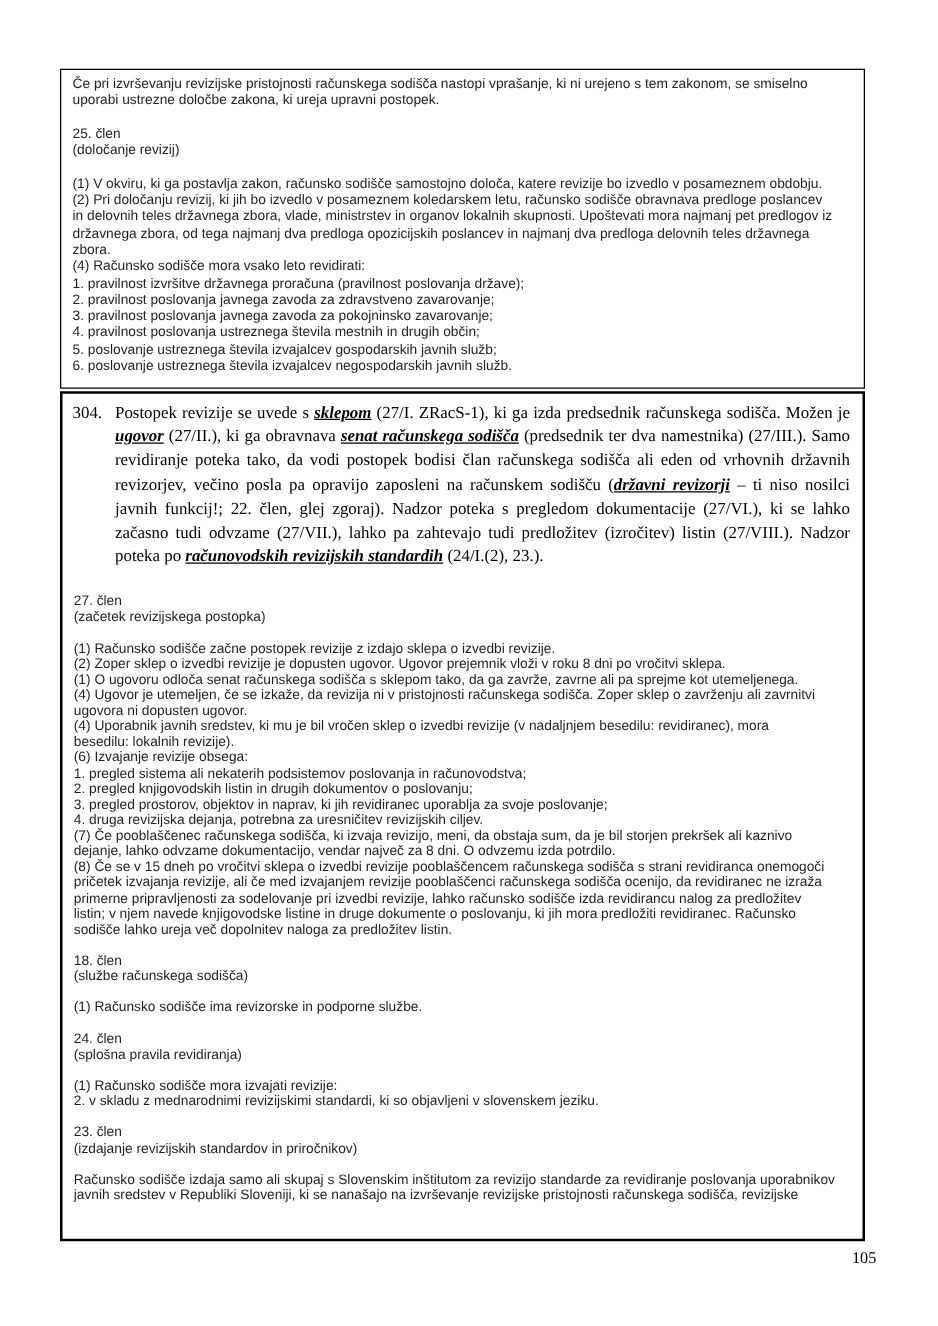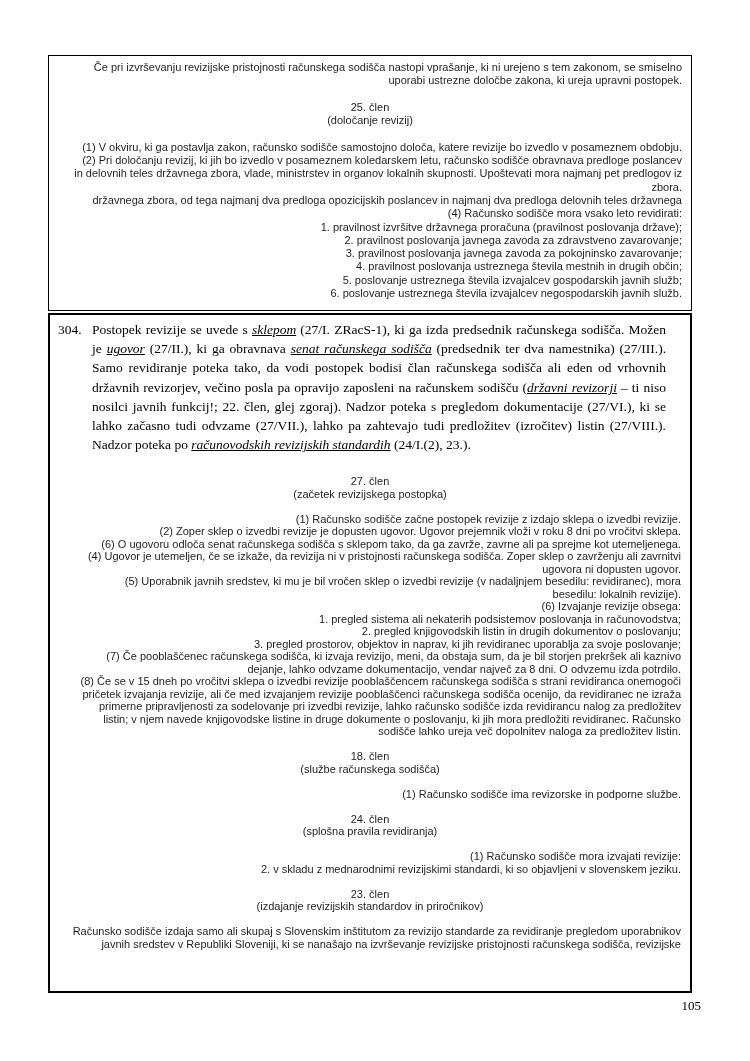--- a/index.html
+++ b/index.html
@@ -32,57 +32,56 @@
   .box2 {
     top: 313px;
     height: 680px;
     border: 2px solid #000000;
   }
   .line {
     white-space: pre;
     font-size: 11px;
     line-height: 13.3px;
     color: #1f1f1f;
-    text-align: right;
   }
   .line.heading {
-    text-align: center;
+    text-align: left;
   }
   .sans-lines {
     position: absolute;
     top: 160px;
     left: 9px;
     right: 9px;
   }
   .sans-lines .line {
     line-height: 12.5px;
   }
   .p304 {
     position: absolute;
     top: 5px;
     left: 8px;
-    right: 24px;
+    right: 10px;
     max-height: 157px;
     overflow: hidden;
     display: flex;
     font-family: "Liberation Serif", serif;
     font-size: 13.5px;
     line-height: 19.2px;
     color: #000000;
   }
   .pnum {
     flex: none;
     width: 34px;
   }
   .ptext {
     flex: 1;
     text-align: justify;
   }
   .em {
-    font-weight: normal;
+    font-weight: bold;
     font-style: italic;
     text-decoration: underline;
   }
   .pageno {
     position: absolute;
     top: 998px;
     right: 49px;
     font-family: "Liberation Serif", serif;
     font-size: 13px;
     color: #000000;
@@ -96,22 +95,22 @@
   <div class="box box1">
       <div class="line body">Če pri izvrševanju revizijske pristojnosti računskega sodišča nastopi vprašanje, ki ni urejeno s tem zakonom, se smiselno</div>
       <div class="line body">uporabi ustrezne določbe zakona, ki ureja upravni postopek.</div>
       <div class="line blank">&nbsp;</div>
       <div class="line heading">25. člen</div>
       <div class="line heading">(določanje revizij)</div>
       <div class="line blank">&nbsp;</div>
       <div class="line body">(1) V okviru, ki ga postavlja zakon, računsko sodišče samostojno določa, katere revizije bo izvedlo v posameznem obdobju.</div>
       <div class="line body">(2) Pri določanju revizij, ki jih bo izvedlo v posameznem koledarskem letu, računsko sodišče obravnava predloge poslancev</div>
       <div class="line body">in delovnih teles državnega zbora, vlade, ministrstev in organov lokalnih skupnosti. Upoštevati mora najmanj pet predlogov iz</div>
+      <div class="line body">državnega zbora, od tega najmanj dva predloga opozicijskih poslancev in najmanj dva predloga delovnih teles državnega</div>
       <div class="line body">zbora.</div>
-      <div class="line body">državnega zbora, od tega najmanj dva predloga opozicijskih poslancev in najmanj dva predloga delovnih teles državnega</div>
       <div class="line body">(4) Računsko sodišče mora vsako leto revidirati:</div>
       <div class="line body">1. pravilnost izvršitve državnega proračuna (pravilnost poslovanja države);</div>
       <div class="line body">2. pravilnost poslovanja javnega zavoda za zdravstveno zavarovanje;</div>
       <div class="line body">3. pravilnost poslovanja javnega zavoda za pokojninsko zavarovanje;</div>
       <div class="line body">4. pravilnost poslovanja ustreznega števila mestnih in drugih občin;</div>
       <div class="line body">5. poslovanje ustreznega števila izvajalcev gospodarskih javnih služb;</div>
       <div class="line body">6. poslovanje ustreznega števila izvajalcev negospodarskih javnih služb.</div>
     </div>
 
   <div class="box box2">
@@ -120,29 +119,30 @@
       <div class="pnum">304.</div>
       <div class="ptext"><span>Postopek revizije se uvede s </span><span class="em">sklepom</span><span> (27/I. ZRacS-1), ki ga izda predsednik računskega sodišča. Možen je </span><span class="em">ugovor</span><span> (27/II.), ki ga obravnava </span><span class="em">senat računskega sodišča</span><span> (predsednik ter dva namestnika) (27/III.). Samo revidiranje poteka tako, da vodi postopek bodisi član računskega sodišča ali eden od vrhovnih državnih revizorjev, večino posla pa opravijo zaposleni na računskem sodišču (</span><span class="em">državni revizorji</span><span> – ti niso nosilci javnih funkcij!; 22. člen, glej zgoraj). Nadzor poteka s pregledom dokumentacije (27/VI.), ki se lahko začasno tudi odvzame (27/VII.), lahko pa zahtevajo tudi predložitev (izročitev) listin (27/VIII.). Nadzor poteka po </span><span class="em">računovodskih revizijskih standardih</span><span> (24/I.(2), 23.).</span></div>
     </div>
 
     <div class="sans-lines">
         <div class="line heading">27. člen</div>
         <div class="line heading">(začetek revizijskega postopka)</div>
         <div class="line blank">&nbsp;</div>
         <div class="line body">(1) Računsko sodišče začne postopek revizije z izdajo sklepa o izvedbi revizije.</div>
         <div class="line body">(2) Zoper sklep o izvedbi revizije je dopusten ugovor. Ugovor prejemnik vloži v roku 8 dni po vročitvi sklepa.</div>
-        <div class="line body">(6) O ugovoru odloča senat računskega sodišča s sklepom tako, da ga zavrže, zavrne ali pa sprejme kot utemeljenega.</div>
+        <div class="line body">(1) O ugovoru odloča senat računskega sodišča s sklepom tako, da ga zavrže, zavrne ali pa sprejme kot utemeljenega.</div>
         <div class="line body">(4) Ugovor je utemeljen, če se izkaže, da revizija ni v pristojnosti računskega sodišča. Zoper sklep o zavrženju ali zavrnitvi</div>
         <div class="line body">ugovora ni dopusten ugovor.</div>
-        <div class="line body">(5) Uporabnik javnih sredstev, ki mu je bil vročen sklep o izvedbi revizije (v nadaljnjem besedilu: revidiranec), mora</div>
+        <div class="line body">(4) Uporabnik javnih sredstev, ki mu je bil vročen sklep o izvedbi revizije (v nadaljnjem besedilu: revidiranec), mora</div>
         <div class="line body">besedilu: lokalnih revizije).</div>
         <div class="line body">(6) Izvajanje revizije obsega:</div>
         <div class="line body">1. pregled sistema ali nekaterih podsistemov poslovanja in računovodstva;</div>
         <div class="line body">2. pregled knjigovodskih listin in drugih dokumentov o poslovanju;</div>
         <div class="line body">3. pregled prostorov, objektov in naprav, ki jih revidiranec uporablja za svoje poslovanje;</div>
+        <div class="line body">4. druga revizijska dejanja, potrebna za uresničitev revizijskih ciljev.</div>
         <div class="line body">(7) Če pooblaščenec računskega sodišča, ki izvaja revizijo, meni, da obstaja sum, da je bil storjen prekršek ali kaznivo</div>
         <div class="line body">dejanje, lahko odvzame dokumentacijo, vendar največ za 8 dni. O odvzemu izda potrdilo.</div>
         <div class="line body">(8) Če se v 15 dneh po vročitvi sklepa o izvedbi revizije pooblaščencem računskega sodišča s strani revidiranca onemogoči</div>
         <div class="line body">pričetek izvajanja revizije, ali če med izvajanjem revizije pooblaščenci računskega sodišča ocenijo, da revidiranec ne izraža</div>
         <div class="line body">primerne pripravljenosti za sodelovanje pri izvedbi revizije, lahko računsko sodišče izda revidirancu nalog za predložitev</div>
         <div class="line body">listin; v njem navede knjigovodske listine in druge dokumente o poslovanju, ki jih mora predložiti revidiranec. Računsko</div>
         <div class="line body">sodišče lahko ureja več dopolnitev naloga za predložitev listin.</div>
         <div class="line blank">&nbsp;</div>
         <div class="line heading">18. člen</div>
         <div class="line heading">(službe računskega sodišča)</div>
@@ -151,20 +151,20 @@
         <div class="line blank">&nbsp;</div>
         <div class="line heading">24. člen</div>
         <div class="line heading">(splošna pravila revidiranja)</div>
         <div class="line blank">&nbsp;</div>
         <div class="line body">(1) Računsko sodišče mora izvajati revizije:</div>
         <div class="line body">2. v skladu z mednarodnimi revizijskimi standardi, ki so objavljeni v slovenskem jeziku.</div>
         <div class="line blank">&nbsp;</div>
         <div class="line heading">23. člen</div>
         <div class="line heading">(izdajanje revizijskih standardov in priročnikov)</div>
         <div class="line blank">&nbsp;</div>
-        <div class="line body">Računsko sodišče izdaja samo ali skupaj s Slovenskim inštitutom za revizijo standarde za revidiranje pregledom uporabnikov</div>
+        <div class="line body">Računsko sodišče izdaja samo ali skupaj s Slovenskim inštitutom za revizijo standarde za revidiranje poslovanja uporabnikov</div>
         <div class="line body">javnih sredstev v Republiki Sloveniji, ki se nanašajo na izvrševanje revizijske pristojnosti računskega sodišča, revizijske</div>
       </div>
   </div>
 
   <div class="pageno">105</div>
 
 </div>
 
 </body></html>

